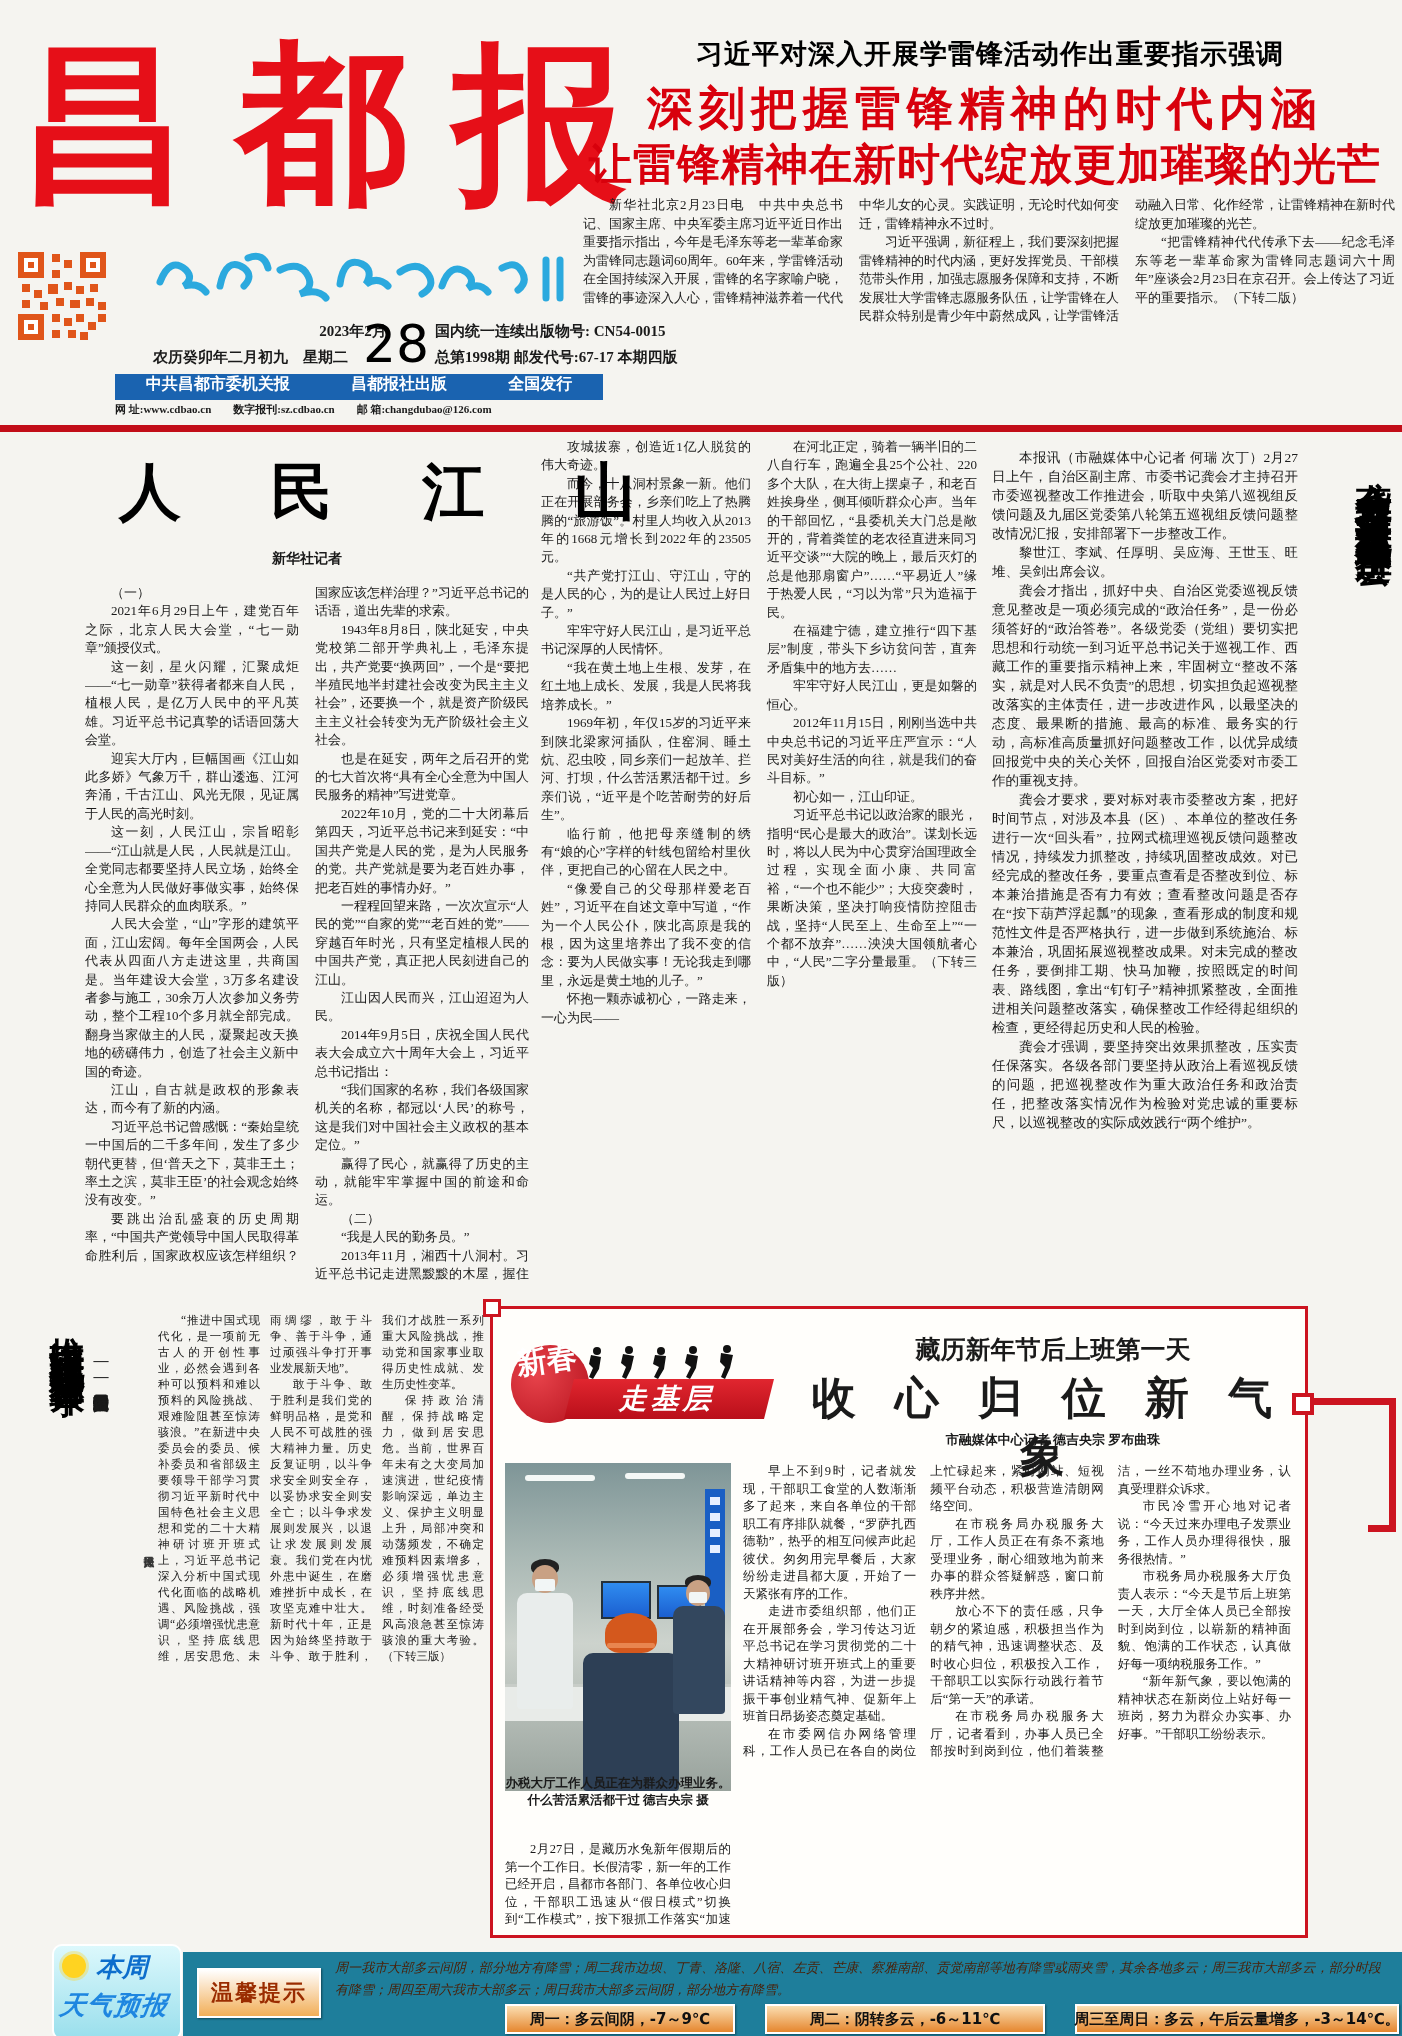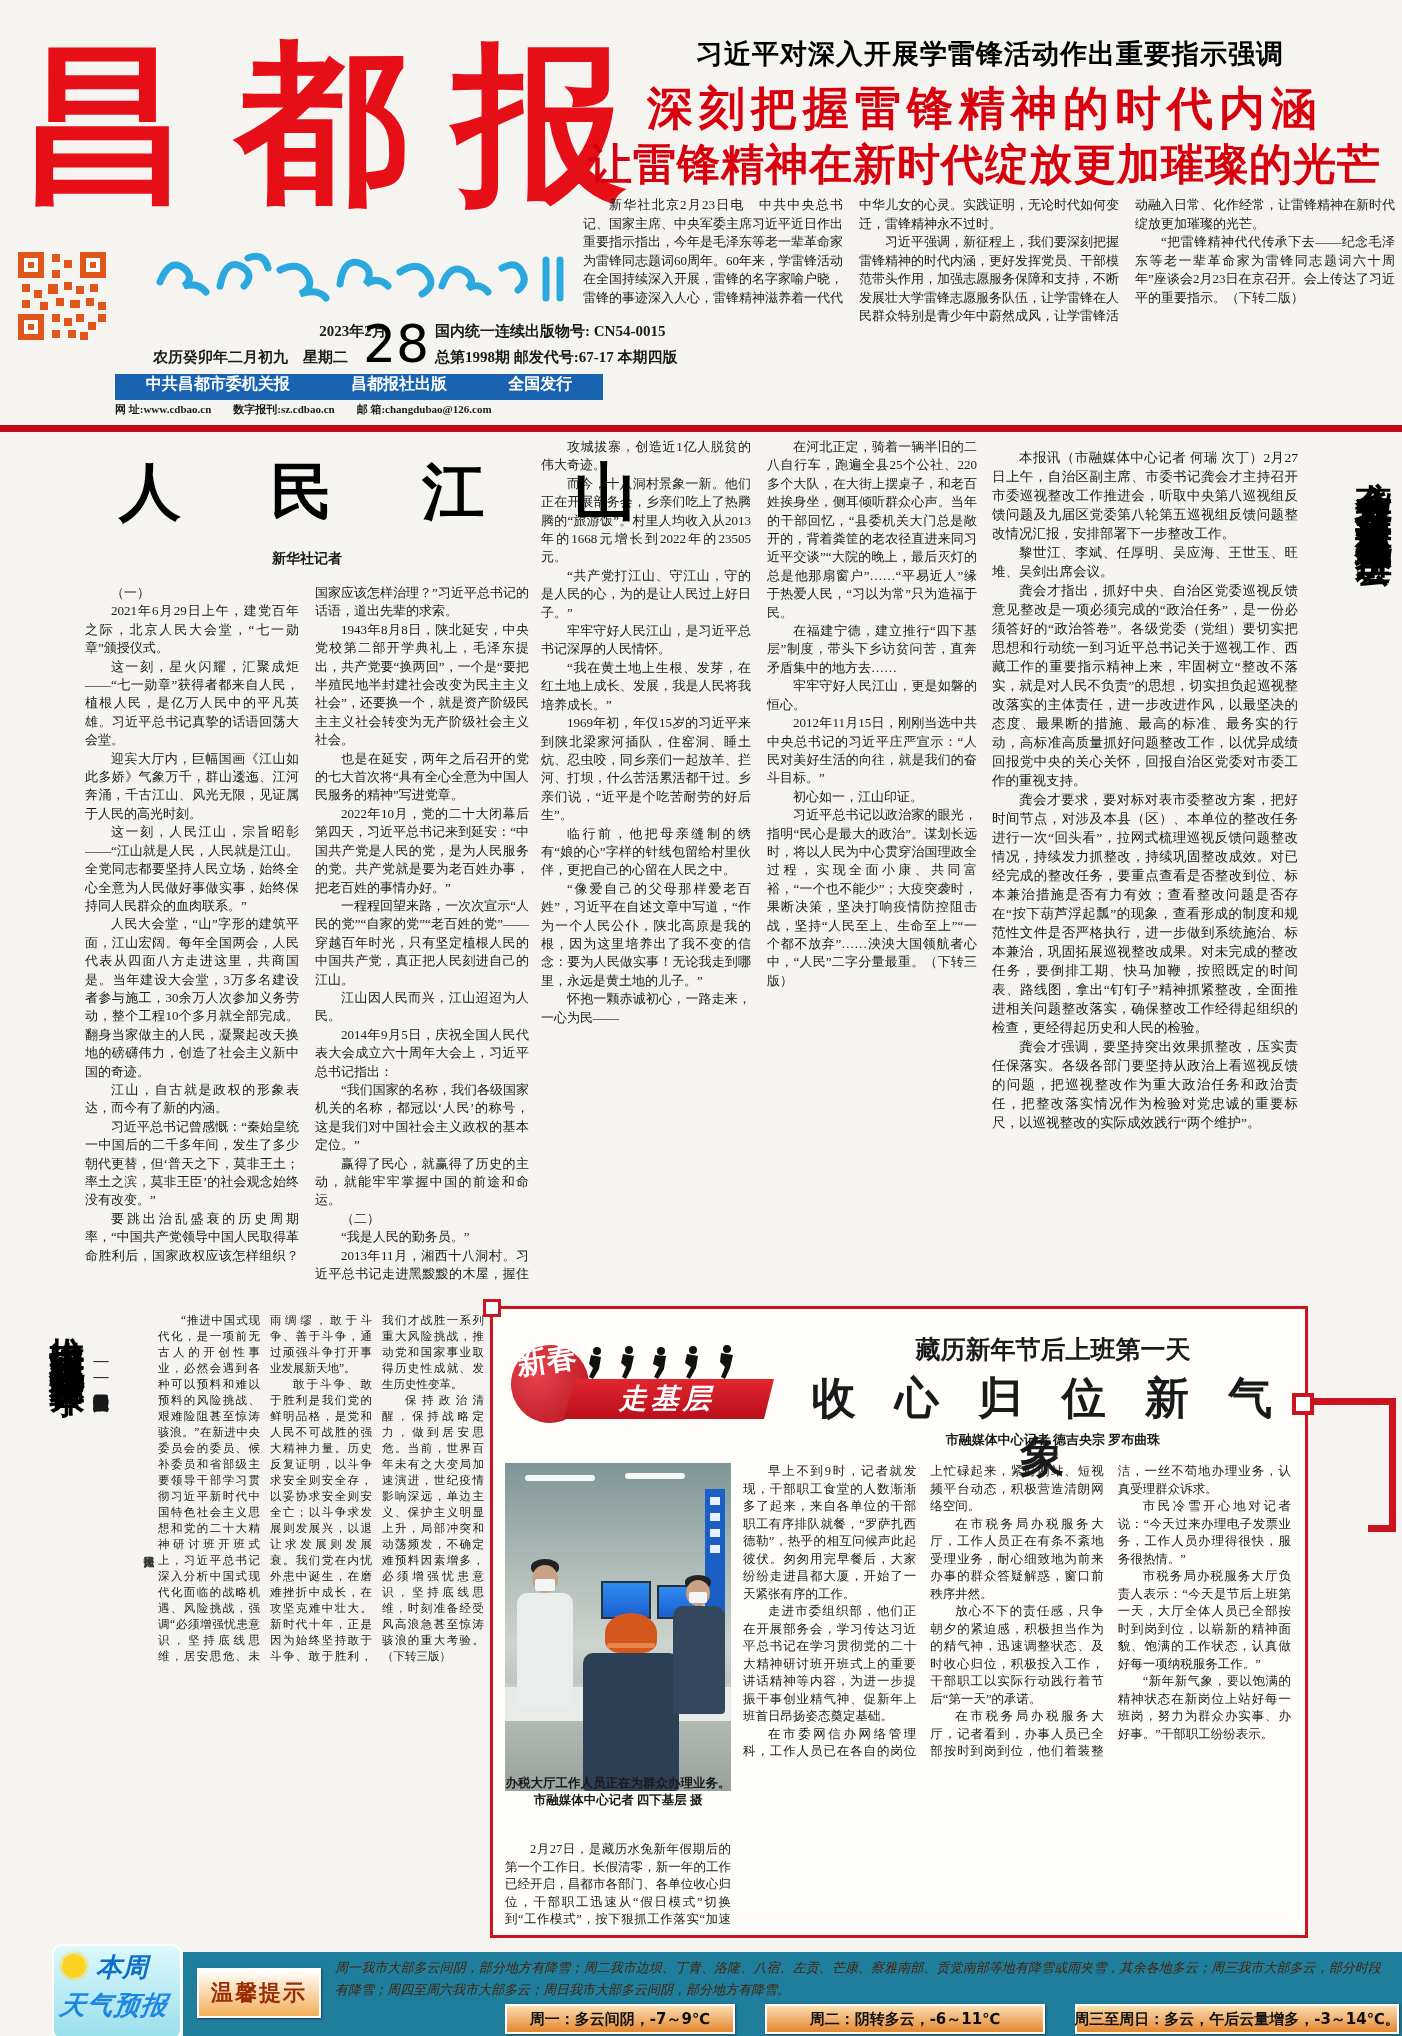--- a/index.html
+++ b/index.html
@@ -346,21 +346,21 @@
     <div class="person" style="left:168px;top:112px;width:52px;height:140px;">
       <div class="p-hair" style="left:12px;top:0;width:26px;height:14px;"></div>
       <div class="p-head" style="left:13px;top:5px;width:24px;height:26px;"></div>
       <div class="p-mask" style="left:16px;top:17px;width:18px;height:11px;"></div>
       <div class="p-body" style="left:0;top:31px;width:52px;height:108px;background:#33475e;"></div>
     </div>
   </div>
 
   <div class="ph-caption">
     <div>办税大厅工作人员正在为群众办理业务。</div>
-    <div>市融媒体中心记者 四下基层 摄</div>
+    <div>什么苦活累活都干过 德吉央宗 摄</div>
   </div>
 
   <div class="fb-intro">
       <p>2月27日，是藏历水兔新年假期后的第一个工作日。长假清零，新一年的工作已经开启，昌都市各部门、各单位收心归位，干部职工迅速从“假日模式”切换到“工作模式”，按下狠抓工作落实“加速键”，以饱满的精神状态投入到新一年工作中。</p>
     </div>
   <div class="fb-body">
       <p>早上不到9时，记者就发现，干部职工食堂的人数渐渐多了起来，来自各单位的干部职工有序排队就餐，“罗萨扎西德勒”，热乎的相互问候声此起彼伏。匆匆用完早餐后，大家纷纷走进昌都大厦，开始了一天紧张有序的工作。</p>
       <p>走进市委组织部，他们正在开展部务会，学习传达习近平总书记在学习贯彻党的二十大精神研讨班开班式上的重要讲话精神等内容，为进一步提振干事创业精气神、促新年上班首日昂扬姿态奠定基础。</p>
       <p>在市委网信办网络管理科，工作人员已在各自的岗位上忙碌起来，紧盯网站、短视频平台动态，积极营造清朗网络空间。</p>
       <p>在市税务局办税服务大厅，工作人员正在有条不紊地受理业务，耐心细致地为前来办事的群众答疑解惑，窗口前秩序井然。</p>

